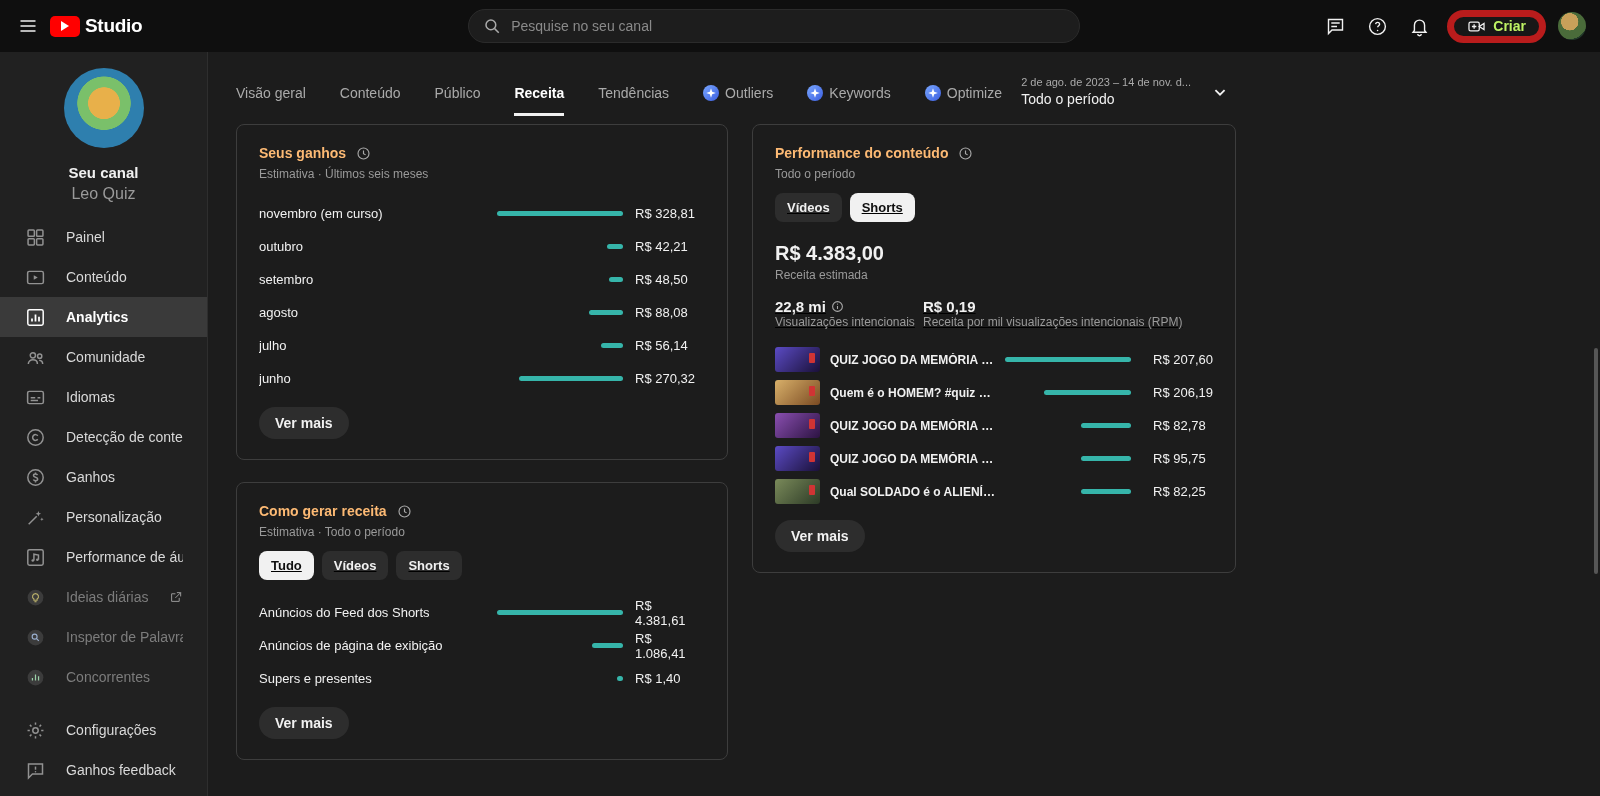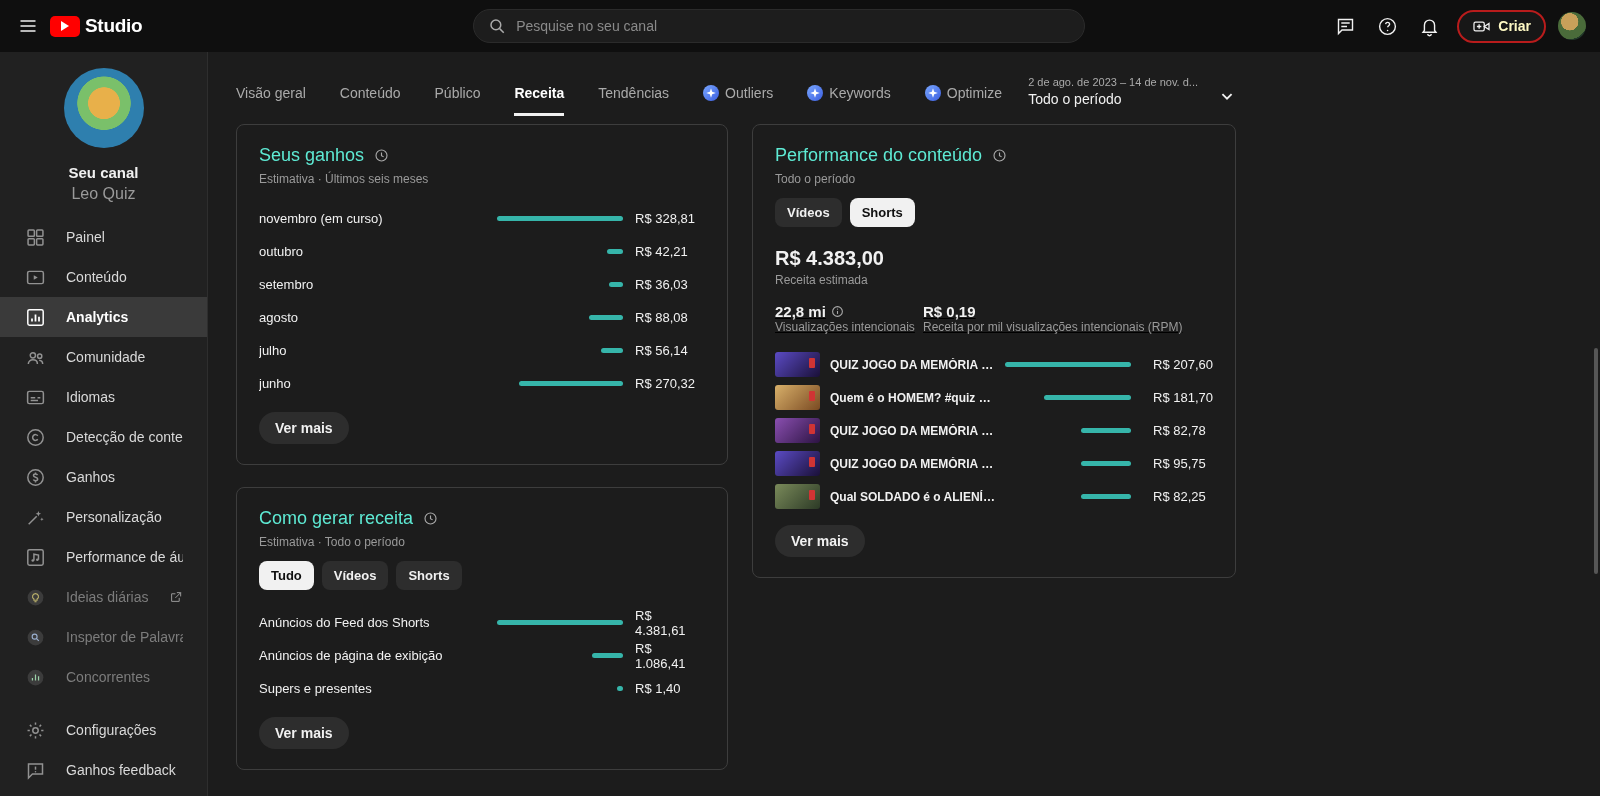--- a/index.html
+++ b/index.html
@@ -14,21 +14,21 @@
   .icon-btn{width:40px;height:40px;display:flex;align-items:center;justify-content:center;border-radius:50%;color:#f1f1f1;}
   .logo{display:flex;align-items:center;gap:5px;cursor:pointer;}
   .logo-mark{width:30px;height:21px;background:#ff0000;border-radius:5px;display:flex;align-items:center;justify-content:center;}
   .logo-mark .play{width:0;height:0;border-left:8px solid #fff;border-top:5px solid transparent;border-bottom:5px solid transparent;}
   .logo-text{color:#fff;font-size:19px;font-weight:700;letter-spacing:-0.3px;}
   .tb-center{flex:1;display:flex;justify-content:center;}
   .search{width:612px;height:34px;background:#1d1d1d;border:1px solid #2b2b2b;border-radius:17px;display:flex;align-items:center;padding:0 14px;gap:10px;}
   .search-input{flex:1;background:transparent;border:none;outline:none;color:#f1f1f1;font-size:14px;}
   .search-input::placeholder{color:#8a8a8a;}
   .tb-right{display:flex;align-items:center;gap:2px;}
-  .create-btn{height:33px;border:2px solid #b91c1c;border-radius:17px;display:flex;align-items:center;gap:7px;padding:0 13px;color:#fef9c3;font-size:14px;font-weight:700;margin:0 10px 0 6px;background:#171717;}
+  .create-btn{height:33px;border:7px solid #b91c1c;border-radius:17px;display:flex;align-items:center;gap:7px;padding:0 13px;color:#bef264;font-size:14px;font-weight:700;margin:0 10px 0 6px;background:#171717;}
   .tb-avatar{width:28px;height:28px;border-radius:50%;cursor:pointer;
     background:radial-gradient(circle at 42% 35%,#c9a05a 0 35%,#4a6b3a 36% 70%,#233a2a 71%);}
 
   
   .shell{flex:1;display:flex;min-height:0;}
   .sidebar{width:208px;background:#212121;border-right:1px solid #2e2e2e;display:flex;flex-direction:column;flex-shrink:0;}
   .channel{padding-top:16px;text-align:center;}
   .channel-avatar{width:80px;height:80px;margin:0 auto;border-radius:50%;cursor:pointer;
     background:radial-gradient(circle at 50% 44%,#e8b04a 0 26%,#7ac06a 27% 44%,#2e7fae 45% 74%,#1d4f74 75%);}
   .channel-name{margin-top:16px;color:#f1f1f1;font-size:15px;font-weight:700;}
@@ -46,43 +46,43 @@
   .side-footer{margin-top:auto;padding-bottom:6px;}
 
   
   .main{flex:1;background:#1c1c1c;overflow:hidden;position:relative;}
   .main-inner{width:1030px;padding-left:28px;position:relative;}
   .tabs-row{display:flex;align-items:flex-end;margin-top:22px;position:relative;height:42px;}
   .tabs{display:flex;gap:34px;align-items:flex-end;}
   .tab{display:flex;align-items:center;gap:6px;color:#aaa;font-size:14px;padding-bottom:12px;cursor:pointer;border-bottom:3px solid transparent;}
   .tab.active{color:#fff;font-weight:700;border-bottom-color:#f1f1f1;}
   .tab-icon{display:flex;width:16px;height:16px;}
-  .date-picker{position:absolute;right:0;top:2px;display:flex;align-items:flex-end;gap:18px;cursor:pointer;}
+  .date-picker{position:absolute;right:7px;top:2px;display:flex;align-items:center;gap:18px;cursor:pointer;}
   .date-range{color:#aaa;font-size:11px;}
   .date-period{color:#f1f1f1;font-size:14px;margin-top:3px;}
   .chev{color:#f1f1f1;display:flex;}
 
   .cards{display:flex;gap:24px;margin-top:8px;align-items:flex-start;}
   .col-left{width:492px;flex-shrink:0;}
   .col-right{width:484px;flex-shrink:0;}
   .card{border:1px solid #3d3d3d;border-radius:8px;padding:20px 22px;margin-bottom:22px;background:#1c1c1c;}
   .card-title-row{display:flex;align-items:center;gap:10px;}
-  .card-title{color:#5eead4;font-size:18px;font-weight:400;}
+  .card-title{color:#fdba74;font-size:14px;font-weight:700;}
   .clock{color:#aaa;display:flex;}
   .card-sub{margin-top:6px;color:#9a9a9a;font-size:12px;}
 
   .bars{margin-top:16px;}
   .bar-row{display:flex;align-items:center;height:33px;}
   .bar-label{flex:1;color:#f1f1f1;font-size:13px;white-space:nowrap;overflow:hidden;}
   .bar-zone{width:128px;display:flex;justify-content:flex-end;flex-shrink:0;}
   .bar{height:5px;border-radius:2.5px;background:#36b5aa;}
   .bar-value{width:82px;padding-left:12px;color:#f1f1f1;font-size:13px;flex-shrink:0;}
   .see-more{margin-top:12px;padding:8px 16px;border-radius:18px;background:#2d2d2d;color:#f1f1f1;font-size:14px;font-weight:700;}
 
-  .chips{display:flex;gap:8px;margin-top:12px;}
+  .chips{display:flex;gap:8px;margin-top:12px;text-decoration:underline;}
   .chip{padding:7px 12px;border-radius:8px;background:#2d2d2d;color:#f1f1f1;font-size:13px;font-weight:700;}
   .chip.active{background:#f1f1f1;color:#0f0f0f;}
 
   .total-value{margin-top:20px;color:#f1f1f1;font-size:20px;font-weight:700;}
   .total-caption{margin-top:3px;color:#9a9a9a;font-size:12px;}
   .stats{display:flex;margin-top:16px;}
   .stat{min-width:148px;text-decoration:underline;}
   .stat-value{display:flex;align-items:center;gap:5px;color:#f1f1f1;font-size:15px;font-weight:700;}
   .stat-caption{color:#9a9a9a;font-size:12px;white-space:nowrap;}
 
@@ -413,21 +413,21 @@
                     <span class="bar-zone">
                       <span class="bar" style="width:16px"></span>
                     </span>
                     <span class="bar-value">R$ 42,21</span>
                   </div>
                   <div class="bar-row">
                     <span class="bar-label">setembro</span>
                     <span class="bar-zone">
                       <span class="bar" style="width:14px"></span>
                     </span>
-                    <span class="bar-value">R$ 36,03</span>
+                    <span class="bar-value">R$ 48,50</span>
                   </div>
                   <div class="bar-row">
                     <span class="bar-label">agosto</span>
                     <span class="bar-zone">
                       <span class="bar" style="width:34px"></span>
                     </span>
                     <span class="bar-value">R$ 88,08</span>
                   </div>
                   <div class="bar-row">
                     <span class="bar-label">julho</span>
@@ -533,21 +533,21 @@
                       <span class="bar" style="width:126px"></span>
                     </span>
                     <span class="bar-value">R$ 207,60</span>
                   </div>
                   <div class="video-row">
                     <span class="thumb" style="background:linear-gradient(135deg,#d8b06a,#7a4a22)"></span>
                     <span class="video-title">Quem é o HOMEM? #quiz #quiztime #...</span>
                     <span class="bar-zone">
                       <span class="bar" style="width:87px"></span>
                     </span>
-                    <span class="bar-value">R$ 181,70</span>
+                    <span class="bar-value">R$ 206,19</span>
                   </div>
                   <div class="video-row">
                     <span class="thumb" style="background:linear-gradient(135deg,#8a4fb0,#2c1342)"></span>
                     <span class="video-title">QUIZ JOGO DA MEMÓRIA | teste sua m...</span>
                     <span class="bar-zone">
                       <span class="bar" style="width:50px"></span>
                     </span>
                     <span class="bar-value">R$ 82,78</span>
                   </div>
                   <div class="video-row">

